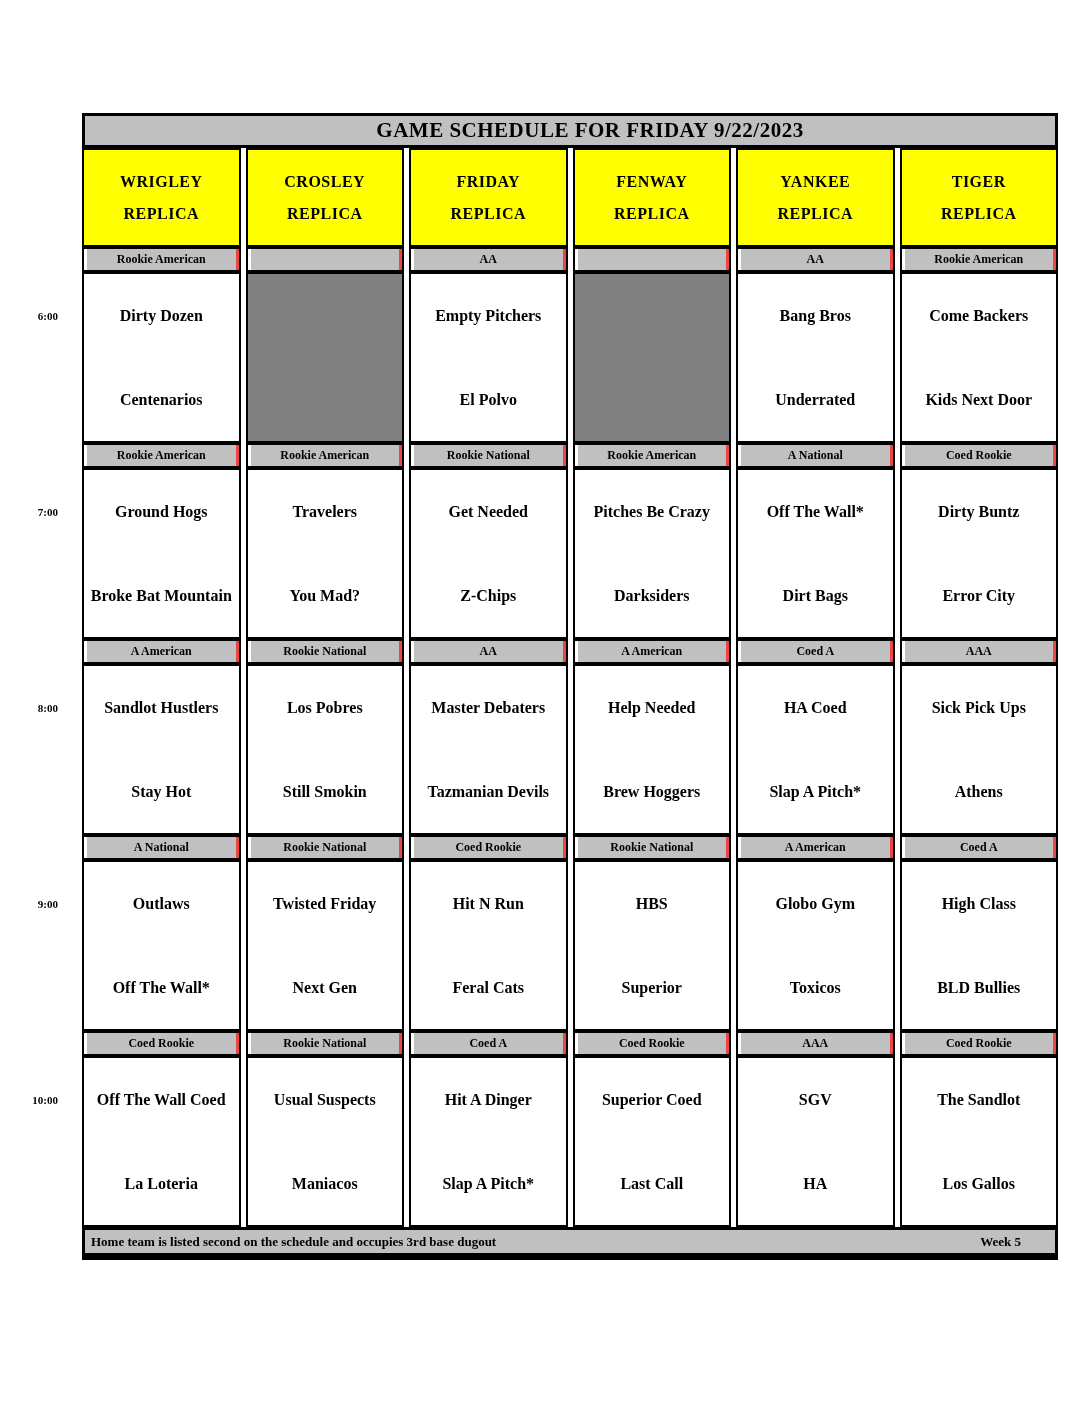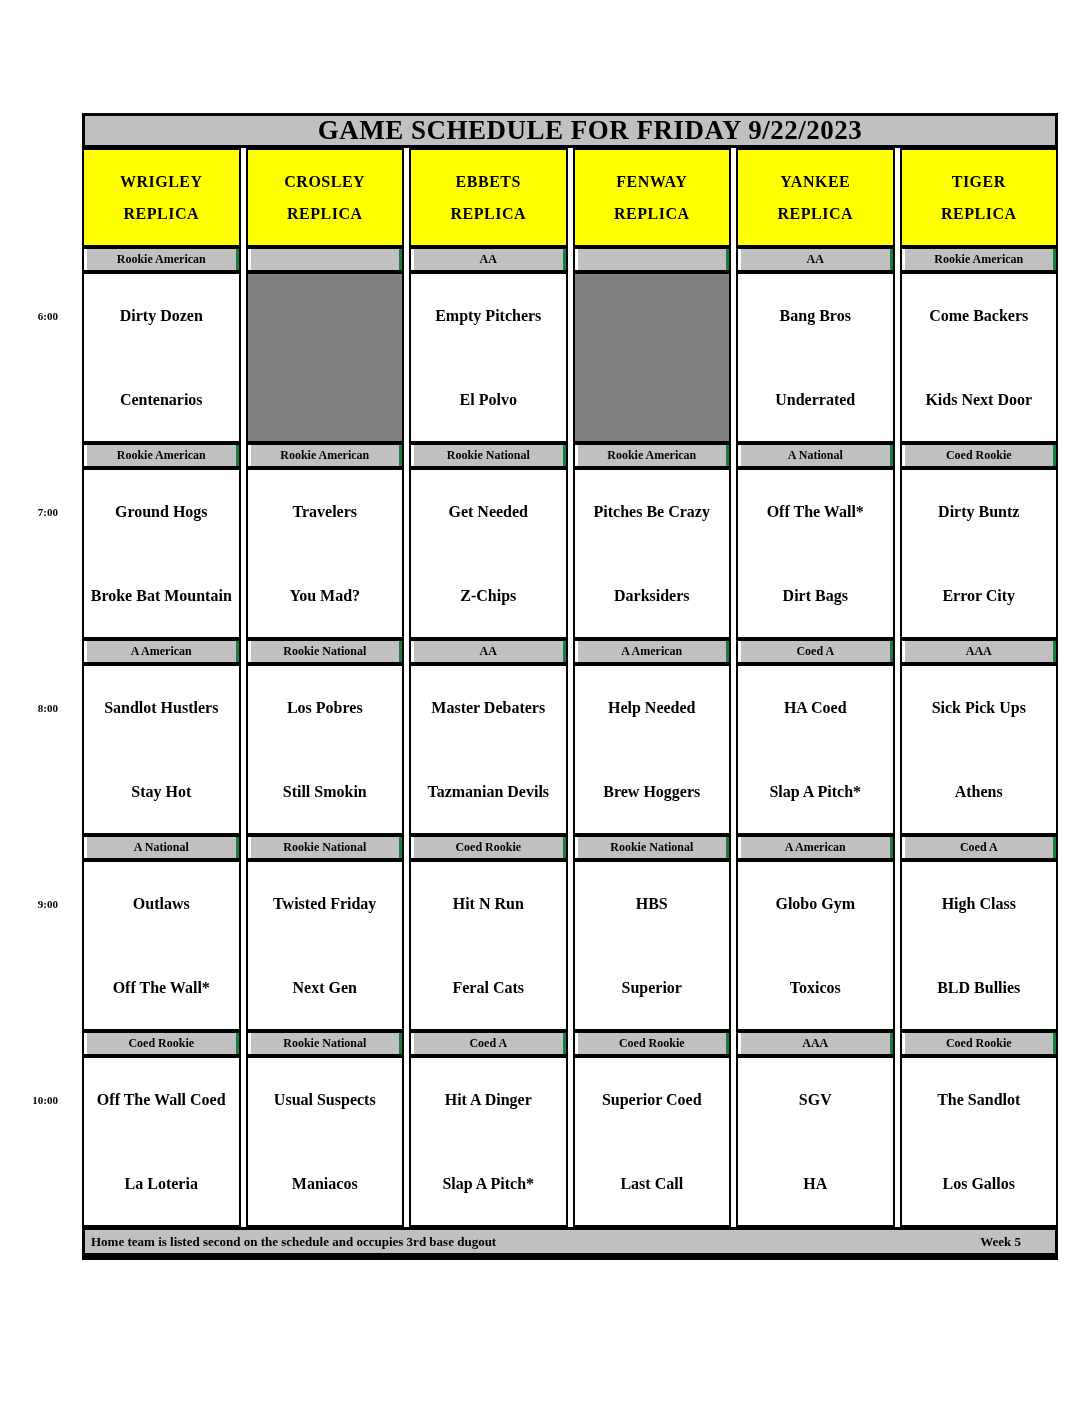--- a/index.html
+++ b/index.html
@@ -5,40 +5,40 @@
   html,body { margin:0; padding:0; background:#fff; }
   .sheet {
     position:relative; width:1088px; height:1408px; background:#fff;
     font-family:"Liberation Serif", serif; color:#000; overflow:hidden;
   }
   .table-wrap { position:absolute; left:82px; top:113px; width:976px; }
 
   .title-bar {
     box-sizing:border-box; height:35px; background:var(--bar-bg,#C0C0C0);
     border:3px solid var(--border,#000); text-align:center;
-    font-weight:bold; font-size:27px; line-height:28px; letter-spacing:0.5px;padding-left:40px;
+    font-weight:bold; font-size:21px; line-height:28px; letter-spacing:0.5px;padding-left:40px;
   }
 
   .header-row { display:flex; gap:5px; }
   .field-cell {
     flex:1; box-sizing:border-box; height:99px; background:var(--header-bg,#FFFF00);
     border:2px solid var(--border,#000);
     display:flex; flex-direction:column; align-items:center; justify-content:center;
     gap:14px; font-weight:bold; font-size:16px; letter-spacing:0.5px;
   }
 
   .body-row { display:flex; gap:5px; }
   .col-box {
     flex:1; box-sizing:border-box; border:2px solid var(--border,#000);
     background:var(--border,#000);
     display:flex; flex-direction:column; gap:4px;
   }
   .division-cell {
     box-sizing:border-box; height:21px; background:var(--division-bg,#C0C0C0);
-    border-left:3px solid #fff; border-right:3px solid #15803d;
+    border-left:3px solid #fff; border-right:3px solid #ef4444;
     display:flex; align-items:center; justify-content:center;
     font-weight:bold; font-size:12px; white-space:nowrap; overflow:hidden;
   }
   .game-cell { height:167px; background:#fff; display:flex; flex-direction:column; }
   .game-cell.no-game { background:var(--no-game-bg,#808080); }
   .team {
     flex:1; display:flex; align-items:center; justify-content:center;
     font-weight:bold; font-size:16px; text-align:right; line-height:1.2; padding:0 4px;
   }
 
@@ -71,21 +71,21 @@
     <div class="header-row" id="header-row">
         <div class="field-cell">
           <div class="field-name">WRIGLEY</div>
           <div class="field-type">REPLICA</div>
         </div>
         <div class="field-cell">
           <div class="field-name">CROSLEY</div>
           <div class="field-type">REPLICA</div>
         </div>
         <div class="field-cell">
-          <div class="field-name">EBBETS</div>
+          <div class="field-name">FRIDAY</div>
           <div class="field-type">REPLICA</div>
         </div>
         <div class="field-cell">
           <div class="field-name">FENWAY</div>
           <div class="field-type">REPLICA</div>
         </div>
         <div class="field-cell">
           <div class="field-name">YANKEE</div>
           <div class="field-type">REPLICA</div>
         </div>

